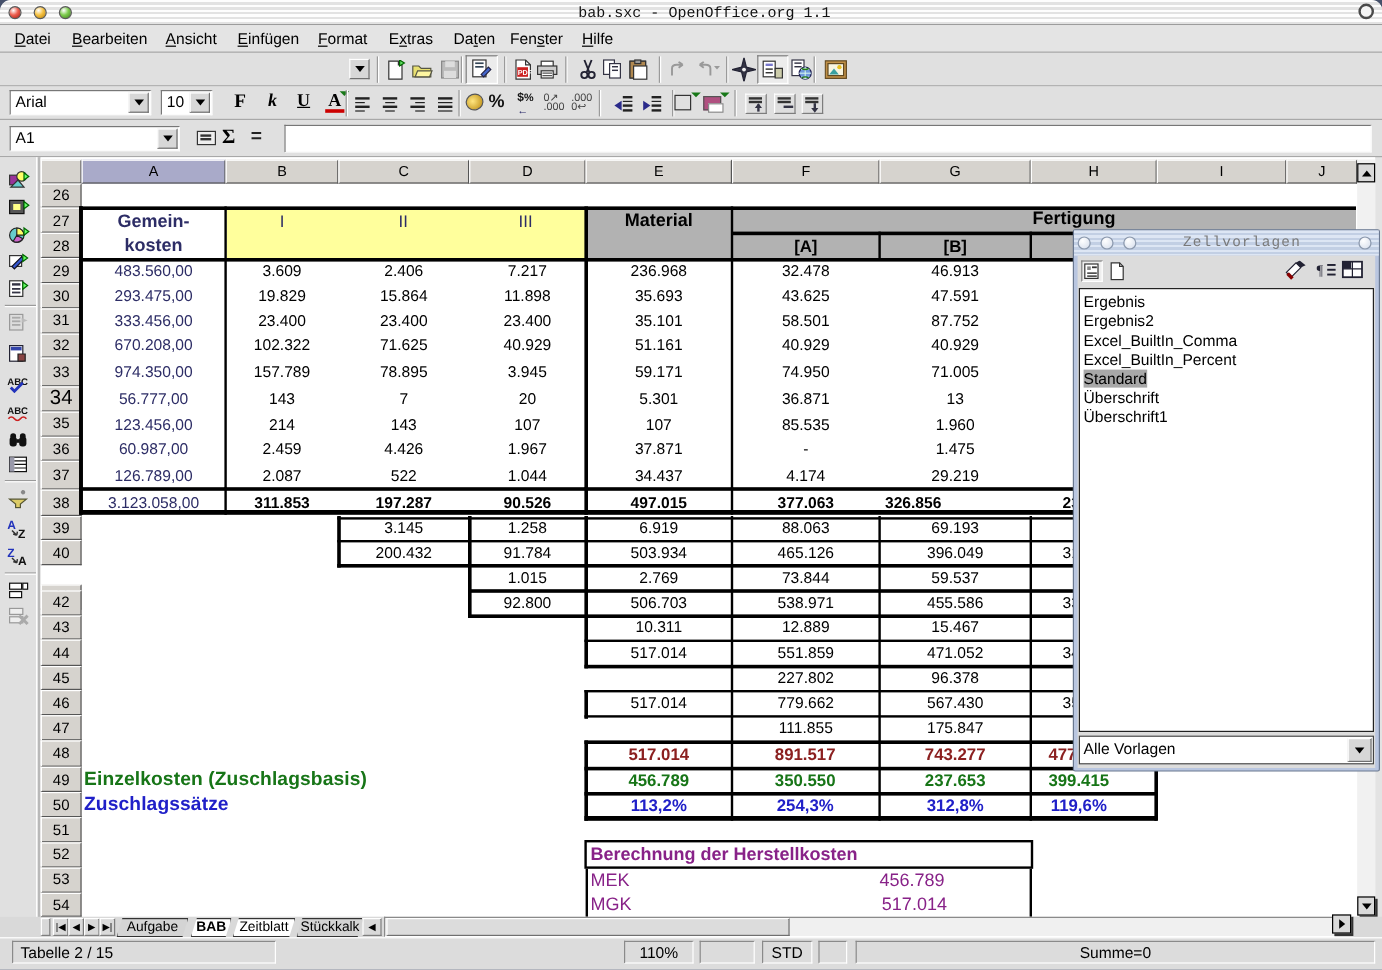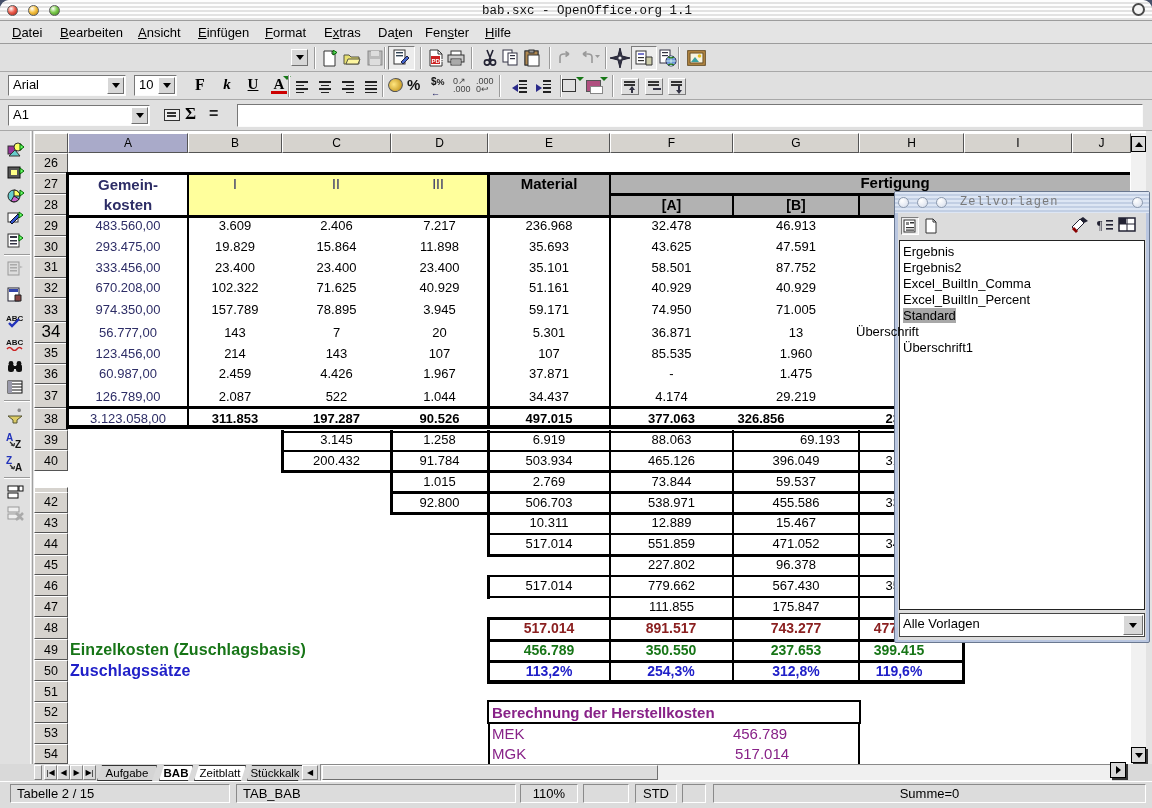--- a/index.html
+++ b/index.html
@@ -498,21 +498,21 @@
 <div class="cell" style="left:610px;top:596px;width:123px;height:21px;">111.855</div>
 <div class="cell" style="left:733px;top:215px;width:126px;height:21px;">46.913</div>
 <div class="cell" style="left:733px;top:236px;width:126px;height:21px;">47.591</div>
 <div class="cell" style="left:733px;top:257px;width:126px;height:20.5px;">87.752</div>
 <div class="cell" style="left:733px;top:277.5px;width:126px;height:20.5px;">40.929</div>
 <div class="cell" style="left:733px;top:298px;width:126px;height:23.5px;">71.005</div>
 <div class="cell" style="left:733px;top:321.5px;width:126px;height:21.0px;">13</div>
 <div class="cell" style="left:733px;top:342.5px;width:126px;height:21.0px;">1.960</div>
 <div class="cell" style="left:733px;top:363.5px;width:126px;height:20.5px;">1.475</div>
 <div class="cell" style="left:733px;top:384px;width:126px;height:24px;">29.219</div>
-<div class="cell" style="left:733px;top:429.5px;width:126px;height:20.5px;margin-left:24px;">69.193</div>
+<div class="cell" style="left:733px;top:429.5px;width:126px;height:20.5px;">69.193</div>
 <div class="cell" style="left:733px;top:450px;width:126px;height:21px;">396.049</div>
 <div class="cell" style="left:733px;top:471px;width:126px;height:20.5px;">59.537</div>
 <div class="cell" style="left:733px;top:491.5px;width:126px;height:21.0px;">455.586</div>
 <div class="cell" style="left:733px;top:512.5px;width:126px;height:20.5px;">15.467</div>
 <div class="cell" style="left:733px;top:533px;width:126px;height:21.5px;">471.052</div>
 <div class="cell" style="left:733px;top:554.5px;width:126px;height:20.5px;">96.378</div>
 <div class="cell" style="left:733px;top:575px;width:126px;height:21px;">567.430</div>
 <div class="cell" style="left:733px;top:596px;width:126px;height:21px;">175.847</div>
 <div class="cell" style="left:188px;top:408px;width:94px;height:21.5px;font-weight:bold;">311.853</div>
 <div class="cell" style="left:282px;top:408px;width:109px;height:21.5px;font-weight:bold;">197.287</div>
@@ -582,40 +582,38 @@
     </div>
 <div class="abs" style="left:320px;top:764px;width:792px;height:17px;background:#f0f0f0;border-top:1px solid #8a8a8a;border-left:1px solid #8a8a8a;border-bottom:1px solid #fff"></div>
 <div class="abs" style="left:322px;top:765px;width:336px;height:15px;background:#dcdcdc;border-top:1.5px solid #fff;border-left:1.5px solid #fff;border-right:1.5px solid #707070;border-bottom:1.5px solid #707070"></div>
 <div class="abs" style="left:1110px;top:762px;width:16px;height:16px;border:1.5px solid #000;background:#d9d9d9;display:flex;align-items:center;justify-content:center;box-shadow:2px 2px 0 #333">
       <div style="width:0;height:0;border-top:4px solid transparent;border-bottom:4px solid transparent;border-left:5px solid #000"></div>
     </div>
 <div class="abs" style="left:1128px;top:764px;width:24px;height:17px;background:#d9d9d9"></div>
 <div class="abs" style="left:0;top:781px;width:1152px;height:27px;background:#dcdcdc;border-top:1px solid #fff"></div>
 <div class="abs" style="left:10px;top:784px;width:220px;height:19px;border-top:1px solid #8a8a8a;border-left:1px solid #8a8a8a;border-right:1px solid #fff;border-bottom:1px solid #fff;background:#dcdcdc;
 font-size:13px;display:flex;align-items:center;justify-content:flex-start;padding-left:6px;">Tabelle 2 / 15</div>
-<div class="abs" style="left:236px;top:784px;width:280px;height:19px;border-top:1px solid #8a8a8a;border-left:1px solid #8a8a8a;border-right:1px solid #fff;border-bottom:1px solid #fff;background:#dcdcdc;
-font-size:13px;display:flex;align-items:center;justify-content:flex-start;padding-left:6px;">TAB_BAB</div>
 <div class="abs" style="left:520px;top:784px;width:58px;height:19px;border-top:1px solid #8a8a8a;border-left:1px solid #8a8a8a;border-right:1px solid #fff;border-bottom:1px solid #fff;background:#dcdcdc;
 font-size:13px;display:flex;align-items:center;justify-content:center;">110%</div>
 <div class="abs" style="left:583px;top:784px;width:46px;height:19px;border-top:1px solid #8a8a8a;border-left:1px solid #8a8a8a;border-right:1px solid #fff;border-bottom:1px solid #fff;background:#dcdcdc;
 font-size:13px;display:flex;align-items:center;justify-content:center;"></div>
 <div class="abs" style="left:635px;top:784px;width:42px;height:19px;border-top:1px solid #8a8a8a;border-left:1px solid #8a8a8a;border-right:1px solid #fff;border-bottom:1px solid #fff;background:#dcdcdc;
 font-size:13px;display:flex;align-items:center;justify-content:center;">STD</div>
 <div class="abs" style="left:682px;top:784px;width:24px;height:19px;border-top:1px solid #8a8a8a;border-left:1px solid #8a8a8a;border-right:1px solid #fff;border-bottom:1px solid #fff;background:#dcdcdc;
 font-size:13px;display:flex;align-items:center;justify-content:center;"></div>
 <div class="abs" style="left:713px;top:784px;width:433px;height:19px;border-top:1px solid #8a8a8a;border-left:1px solid #8a8a8a;border-right:1px solid #fff;border-bottom:1px solid #fff;background:#dcdcdc;
 font-size:13px;display:flex;align-items:center;justify-content:center;">Summe=0</div>
 <div class="abs" style="left:894px;top:191px;width:256px;height:452px;background:#b9c6e0;border:1px solid #6a7890;border-radius:2px"></div>
 <div class="abs" style="left:895px;top:192px;width:254px;height:21px;
 background:repeating-linear-gradient(180deg,#dde6f4 0px,#dde6f4 2px,#c2cfe4 2px,#c2cfe4 4px)"></div>
 <div class="abs" style="left:898.0px;top:197px;width:11px;height:11px;border-radius:50%;border:1px solid #8c99ad;background:radial-gradient(circle at 35% 30%,#fff,#d4dceb)"></div>
 <div class="abs" style="left:917.0px;top:197px;width:11px;height:11px;border-radius:50%;border:1px solid #8c99ad;background:radial-gradient(circle at 35% 30%,#fff,#d4dceb)"></div>
 <div class="abs" style="left:936.0px;top:197px;width:11px;height:11px;border-radius:50%;border:1px solid #8c99ad;background:radial-gradient(circle at 35% 30%,#fff,#d4dceb)"></div>
 <div class="abs" style="left:1132px;top:197px;width:11px;height:11px;border-radius:50%;border:1px solid #8c99ad;background:radial-gradient(circle at 35% 30%,#fff,#d4dceb)"></div>
-<div class="abs" style="left:960px;top:195px;width:150px;height:15px;font-family:'Liberation Mono',monospace;font-size:12px;color:#7a7a7a;letter-spacing:1px">Zellvorlagen</div>
+<div class="abs" style="left:960px;top:195px;width:150px;height:15px;font-family:'Liberation Mono',monospace;font-size:12px;color:#7a7a7a;text-align:center;letter-spacing:1px">Zellvorlagen</div>
 <div class="abs" style="left:898px;top:213px;width:248px;height:427px;background:#dcdcdc"></div>
 <div class="abs sunk" style="left:901px;top:217px;width:18px;height:18px;background:#eee">
 <svg width="16" height="16" viewBox="0 0 16 16" style="position:absolute;left:0;top:0">
         <rect x="2" y="2" width="11" height="12" fill="#fff" stroke="#333"></rect>
         <rect x="4" y="4" width="3" height="3" fill="#888"></rect>
         <rect x="8" y="4" width="4" height="1.5" fill="#333"></rect>
         <rect x="4" y="9" width="8" height="1.2" fill="#333"></rect>
         <rect x="4" y="11.5" width="8" height="1.2" fill="#333"></rect>
       </svg>
     </div>
@@ -649,21 +647,21 @@
     </div>
 <div class="abs" style="left:903px;top:275px;height:16px;display:flex;align-items:center;font-size:13px;color:#000">
       <span style="">Excel_BuiltIn_Comma</span>
     </div>
 <div class="abs" style="left:903px;top:291px;height:16px;display:flex;align-items:center;font-size:13px;color:#000">
       <span style="">Excel_BuiltIn_Percent</span>
     </div>
 <div class="abs" style="left:903px;top:307px;height:16px;display:flex;align-items:center;font-size:13px;color:#000">
       <span style="background:#a8a8a8;">Standard</span>
     </div>
-<div class="abs" style="left:856px;top:323px;height:16px;display:flex;align-items:center;font-size:13px;color:#000">
+<div class="abs" style="left:903px;top:323px;height:16px;display:flex;align-items:center;font-size:13px;color:#000">
       <span style="">Überschrift</span>
     </div>
 <div class="abs" style="left:903px;top:339px;height:16px;display:flex;align-items:center;font-size:13px;color:#000">
       <span style="">Überschrift1</span>
     </div>
 <div class="abs" style="left:899px;top:613px;width:246px;height:24px;background:#fff;border:1.5px solid #444"></div>
 <div class="abs" style="left:903px;top:616px;font-size:13px;color:#000">Alle Vorlagen</div>
 <div class="dbtn" style="left:1123px;top:615px;width:20px;height:20px">
       <div class="tri"></div>
     </div>

